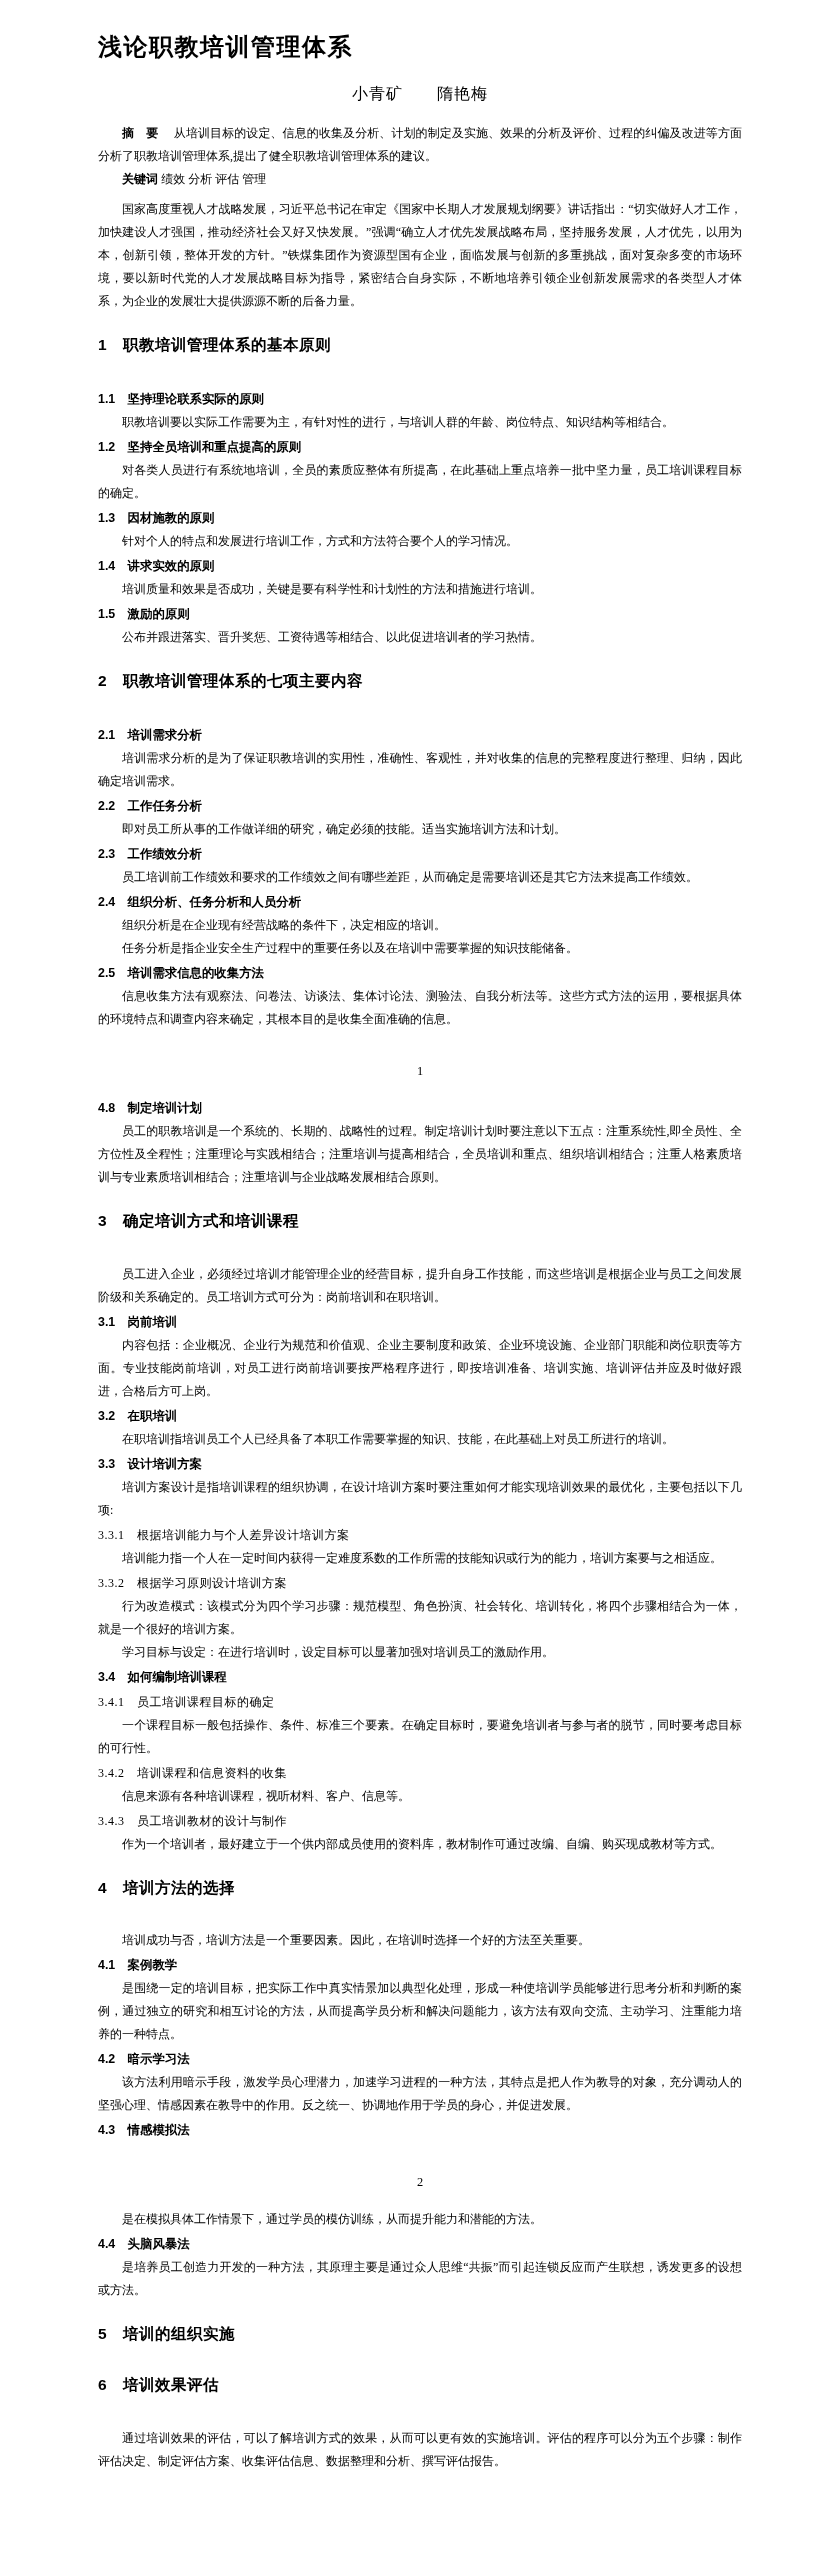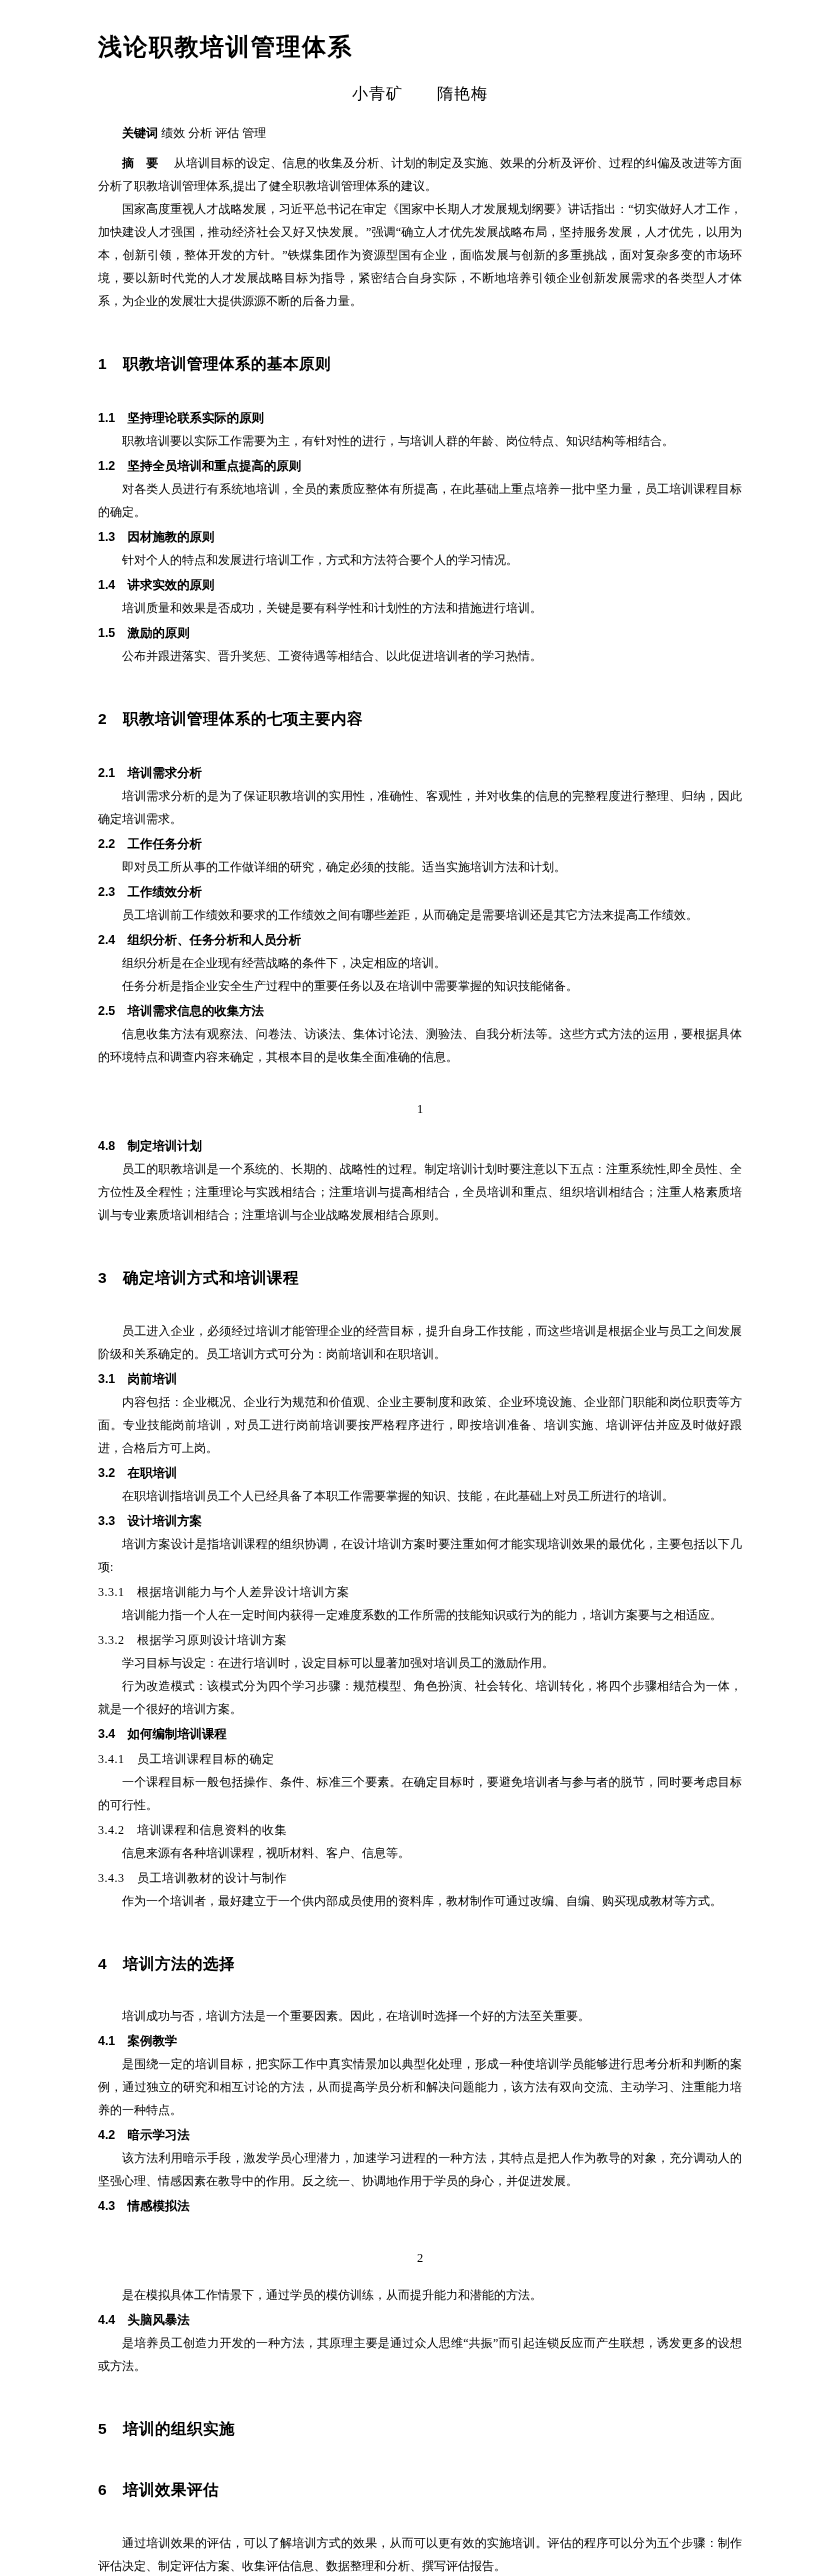--- a/index.html
+++ b/index.html
@@ -44,21 +44,21 @@
   .lead {
     font-family: "Liberation Sans", sans-serif;
     font-weight: bold;
   }
   .keywords { margin-bottom: 7.2px; }
   .h1 {
     font-family: "Liberation Sans", sans-serif;
     font-weight: bold;
     font-size: 15.5px;
     line-height: 20.6px;
-    margin: 41px 0 31px 0;
+    margin: 22px 0 31px 0;
     letter-spacing: 0.5px;
   }
   .h2 {
     font-family: "Liberation Sans", sans-serif;
     font-weight: bold;
     font-size: 12.4px;
     line-height: 24px;
     margin: 1px 0 0 0;
   }
   .h3 {
@@ -75,22 +75,22 @@
     text-indent: 0;
   }
   .pagenum.pn-mid { margin: 29px 0 13.4px 0; }
 </style>
 </head>
 <body>
 
 <div class="page">
     <div class="title">浅论职教培训管理体系</div>
     <div class="authors">小青矿　　隋艳梅</div>
+    <div class="para abstract"><span class="lead">摘　要　 </span><span>从培训目标的设定、信息的收集及分析、计划的制定及实施、效果的分析及评价、过程的纠偏及改进等方面分析了职教培训管理体系,提出了健全职教培训管理体系的建议。</span></div>
     <div class="para keywords"><span class="lead">关键词 </span><span>绩效 分析 评估 管理</span></div>
-    <div class="para abstract"><span class="lead">摘　要　 </span><span>从培训目标的设定、信息的收集及分析、计划的制定及实施、效果的分析及评价、过程的纠偏及改进等方面分析了职教培训管理体系,提出了健全职教培训管理体系的建议。</span></div>
     <div class="para">国家高度重视人才战略发展，习近平总书记在审定《国家中长期人才发展规划纲要》讲话指出：“切实做好人才工作，加快建设人才强国，推动经济社会又好又快发展。”强调“确立人才优先发展战略布局，坚持服务发展，人才优先，以用为本，创新引领，整体开发的方针。”铁煤集团作为资源型国有企业，面临发展与创新的多重挑战，面对复杂多变的市场环境，要以新时代党的人才发展战略目标为指导，紧密结合自身实际，不断地培养引领企业创新发展需求的各类型人才体系，为企业的发展壮大提供源源不断的后备力量。</div>
     <div class="h1">1　职教培训管理体系的基本原则</div>
     <div class="h2">1.1　坚持理论联系实际的原则</div>
     <div class="para">职教培训要以实际工作需要为主，有针对性的进行，与培训人群的年龄、岗位特点、知识结构等相结合。</div>
     <div class="h2">1.2　坚持全员培训和重点提高的原则</div>
     <div class="para">对各类人员进行有系统地培训，全员的素质应整体有所提高，在此基础上重点培养一批中坚力量，员工培训课程目标的确定。</div>
     <div class="h2">1.3　因材施教的原则</div>
     <div class="para">针对个人的特点和发展进行培训工作，方式和方法符合要个人的学习情况。</div>
     <div class="h2">1.4　讲求实效的原则</div>
     <div class="para">培训质量和效果是否成功，关键是要有科学性和计划性的方法和措施进行培训。</div>
@@ -115,22 +115,22 @@
     <div class="para">员工进入企业，必须经过培训才能管理企业的经营目标，提升自身工作技能，而这些培训是根据企业与员工之间发展阶级和关系确定的。员工培训方式可分为：岗前培训和在职培训。</div>
     <div class="h2">3.1　岗前培训</div>
     <div class="para">内容包括：企业概况、企业行为规范和价值观、企业主要制度和政策、企业环境设施、企业部门职能和岗位职责等方面。专业技能岗前培训，对员工进行岗前培训要按严格程序进行，即按培训准备、培训实施、培训评估并应及时做好跟进，合格后方可上岗。</div>
     <div class="h2">3.2　在职培训</div>
     <div class="para">在职培训指培训员工个人已经具备了本职工作需要掌握的知识、技能，在此基础上对员工所进行的培训。</div>
     <div class="h2">3.3　设计培训方案</div>
     <div class="para">培训方案设计是指培训课程的组织协调，在设计培训方案时要注重如何才能实现培训效果的最优化，主要包括以下几项:</div>
     <div class="h3">3.3.1　根据培训能力与个人差异设计培训方案</div>
     <div class="para">培训能力指一个人在一定时间内获得一定难度系数的工作所需的技能知识或行为的能力，培训方案要与之相适应。</div>
     <div class="h3">3.3.2　根据学习原则设计培训方案</div>
+    <div class="para">行为改造模式：该模式分为四个学习步骤：规范模型、角色扮演、社会转化、培训转化，将四个步骤相结合为一体，就是一个很好的培训方案。</div>
     <div class="para">学习目标与设定：在进行培训时，设定目标可以显著加强对培训员工的激励作用。</div>
-    <div class="para">行为改造模式：该模式分为四个学习步骤：规范模型、角色扮演、社会转化、培训转化，将四个步骤相结合为一体，就是一个很好的培训方案。</div>
     <div class="h2">3.4　如何编制培训课程</div>
     <div class="h3">3.4.1　员工培训课程目标的确定</div>
     <div class="para">一个课程目标一般包括操作、条件、标准三个要素。在确定目标时，要避免培训者与参与者的脱节，同时要考虑目标的可行性。</div>
     <div class="h3">3.4.2　培训课程和信息资料的收集</div>
     <div class="para">信息来源有各种培训课程，视听材料、客户、信息等。</div>
     <div class="h3">3.4.3　员工培训教材的设计与制作</div>
     <div class="para">作为一个培训者，最好建立于一个供内部成员使用的资料库，教材制作可通过改编、自编、购买现成教材等方式。</div>
     <div class="h1">4　培训方法的选择</div>
     <div class="para">培训成功与否，培训方法是一个重要因素。因此，在培训时选择一个好的方法至关重要。</div>
     <div class="h2">4.1　案例教学</div>

